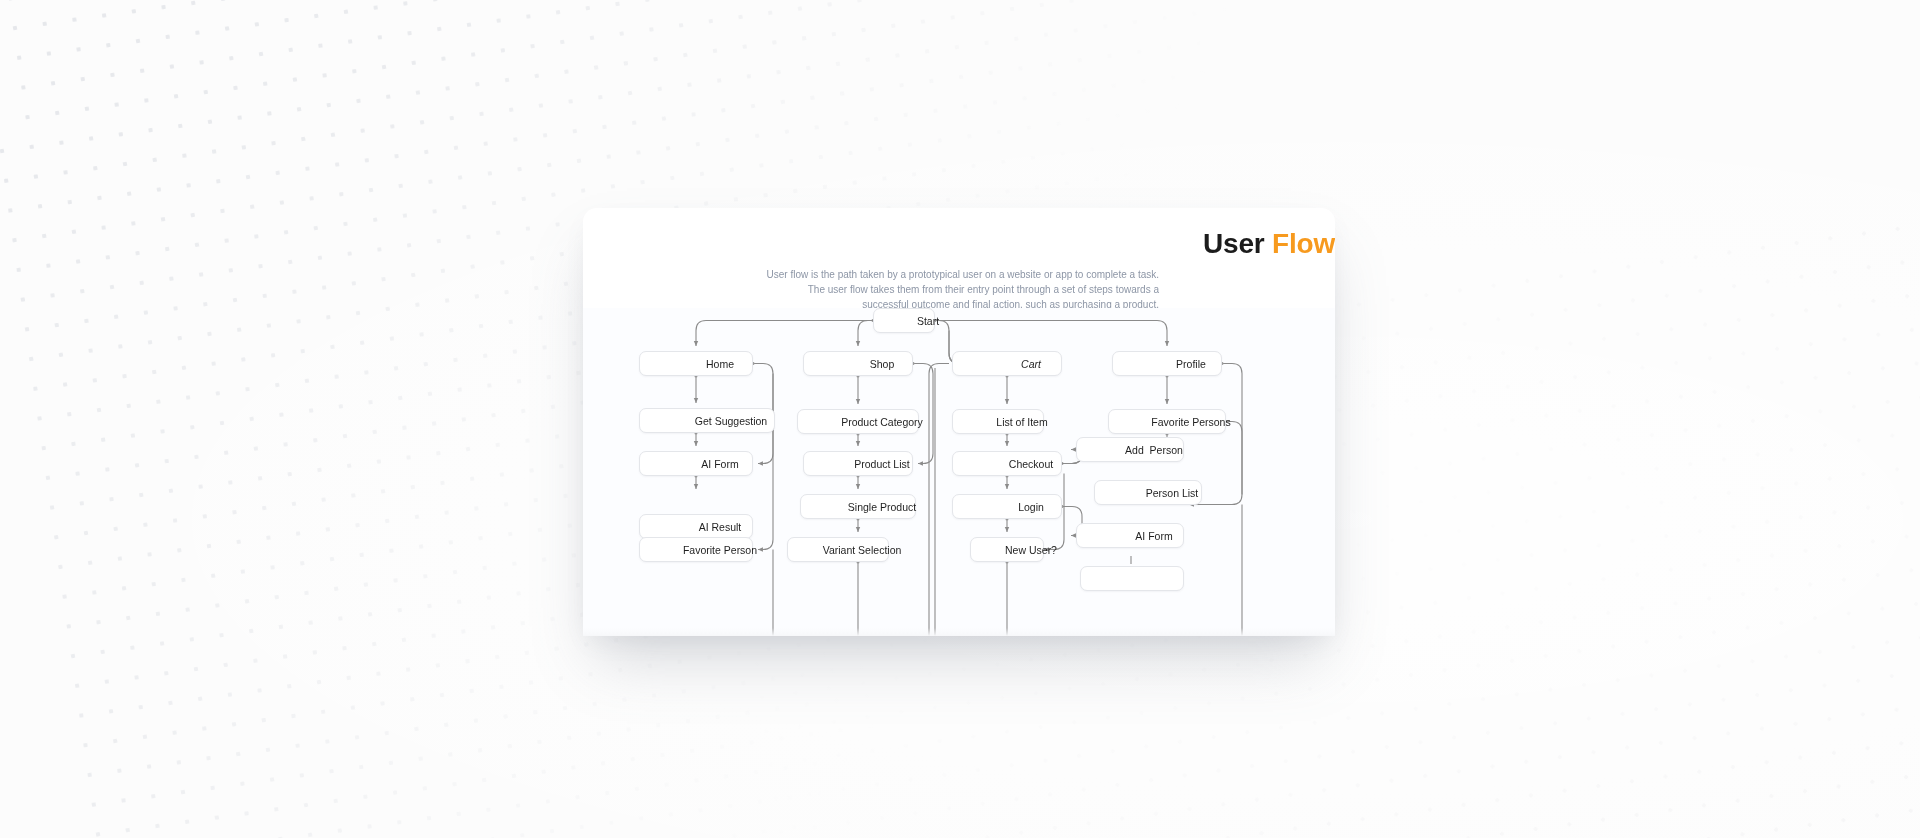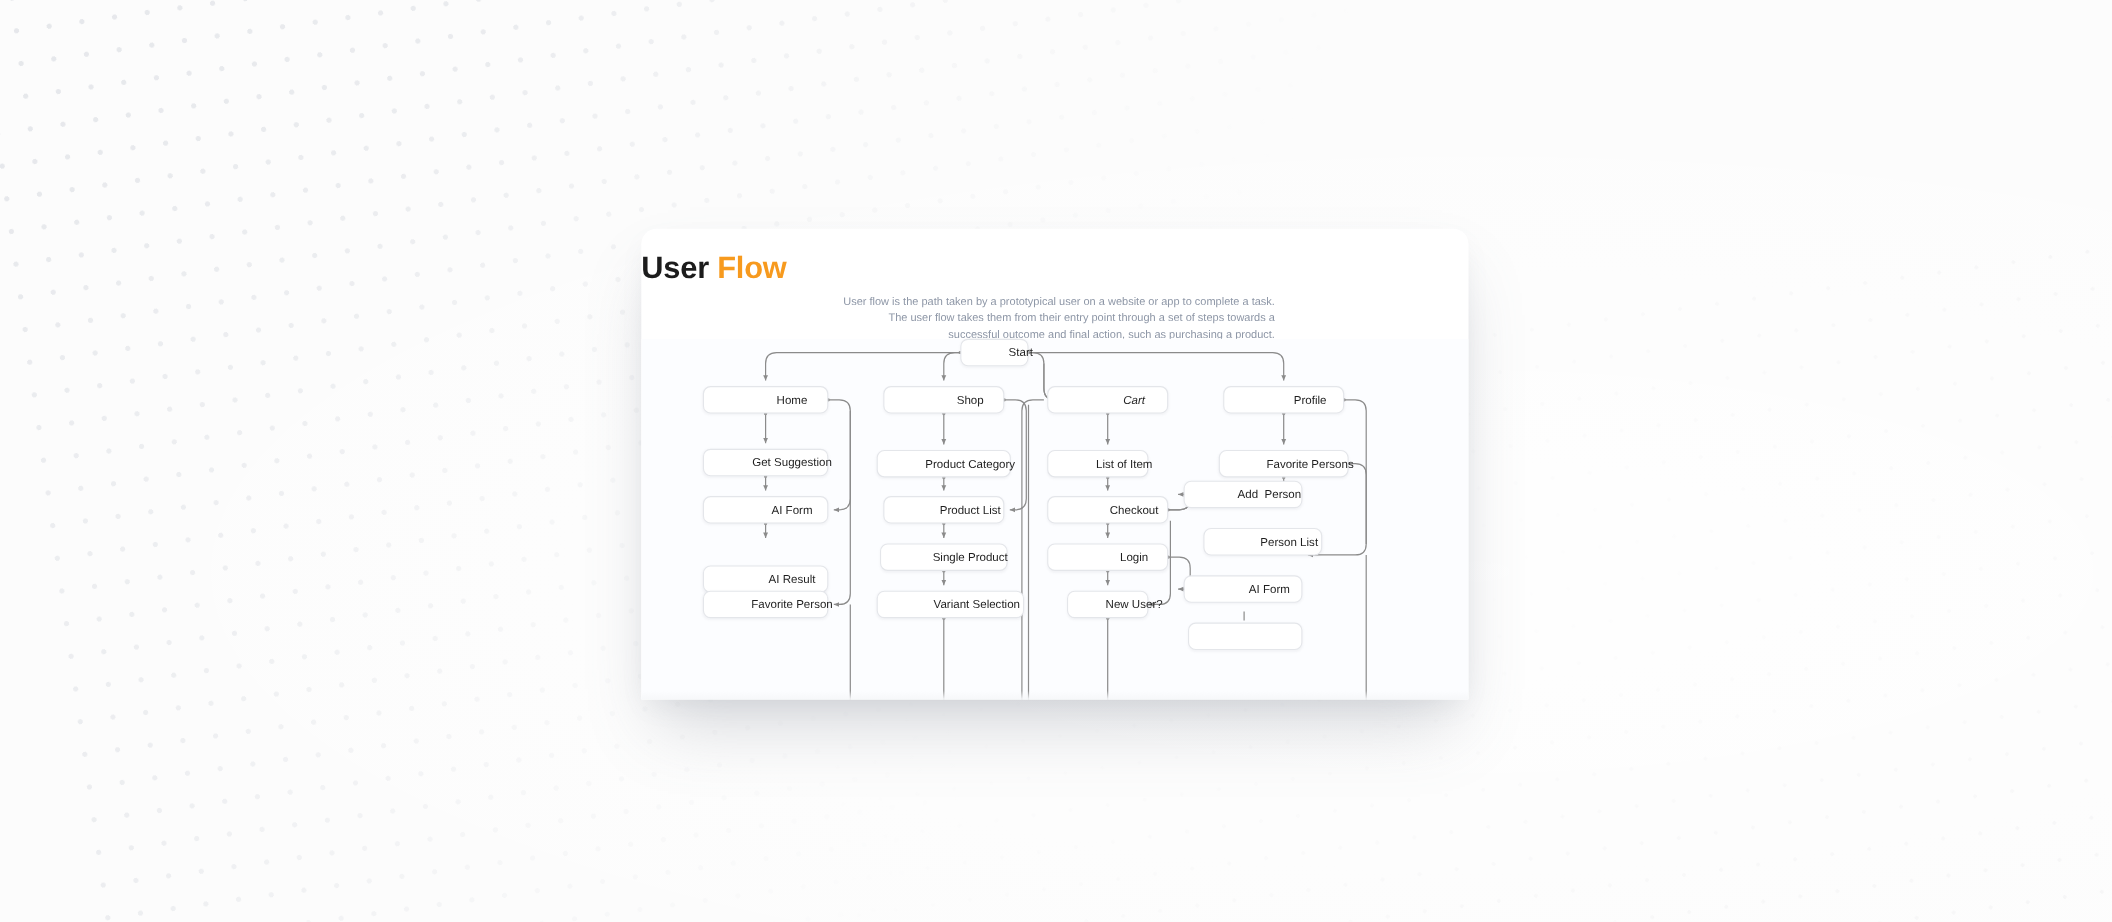--- a/index.html
+++ b/index.html
@@ -48,21 +48,21 @@
     background:#ffffff;
     border-radius:14px 14px 0 0;
     box-shadow:0 34px 60px -14px rgba(120,126,140,.30),
                0 10px 26px -8px rgba(120,126,140,.14);
     overflow:hidden;
   }
   #card-inner{position:absolute;inset:0;}
 
   #title{
     position:absolute;left:0;right:0;top:20px;
-    text-align:left;
+    text-align:right;
     font-size:28px;font-weight:bold;color:#1c1c1c;
     letter-spacing:-.2px;
   }
   #title .accent{color:#f79a1e;}
 
   #desc{
     position:absolute;left:176px;width:400px;top:59px;
     text-align:right;
     font-size:10px;line-height:15.2px;
     color:#8d96a6;
@@ -181,30 +181,30 @@
 
           <path d="M659,196.5 L659,328"></path>
 
           <path d="M548,248 L548,256"></path>
         </g>
       </svg>
 
       <div class="node" style="left:290px;top:0px;width:62px;">Start</div>
 
       <div class="node" style="left:56px;top:43px;width:114px;">Home</div>
-      <div class="node" style="left:56px;top:100px;width:114px;">Get Suggestion</div>
+      <div class="node" style="left:56px;top:100px;width:136px;">Get Suggestion</div>
       <div class="node" style="left:56px;top:143px;width:114px;">AI Form</div>
       <div class="node" style="left:56px;top:186px;width:114px;margin-top:20px;">AI Result</div>
       <div class="node" style="left:56px;top:229px;width:114px;">Favorite Person</div>
 
       <div class="node" style="left:220px;top:43px;width:110px;">Shop</div>
       <div class="node" style="left:214px;top:101px;width:122px;">Product Category</div>
       <div class="node" style="left:220px;top:143px;width:110px;">Product List</div>
       <div class="node" style="left:217px;top:186px;width:116px;">Single Product</div>
-      <div class="node" style="left:214px;top:229px;width:134px;">Variant Selection</div>
+      <div class="node" style="left:204px;top:229px;width:102px;">Variant Selection</div>
 
       <div class="node" style="left:369px;top:43px;width:110px;font-style:italic;">Cart</div>
       <div class="node" style="left:369px;top:101px;width:92px;">List of Item</div>
       <div class="node" style="left:369px;top:143px;width:110px;">Checkout</div>
       <div class="node" style="left:369px;top:186px;width:110px;">Login</div>
       <div class="node" style="left:387px;top:229px;width:74px;">New User?</div>
 
       <div class="node" style="left:529px;top:43px;width:110px;">Profile</div>
       <div class="node" style="left:525px;top:101px;width:118px;">Favorite Persons</div>
       <div class="node" style="left:493px;top:129px;width:108px;">Add  Person</div>

